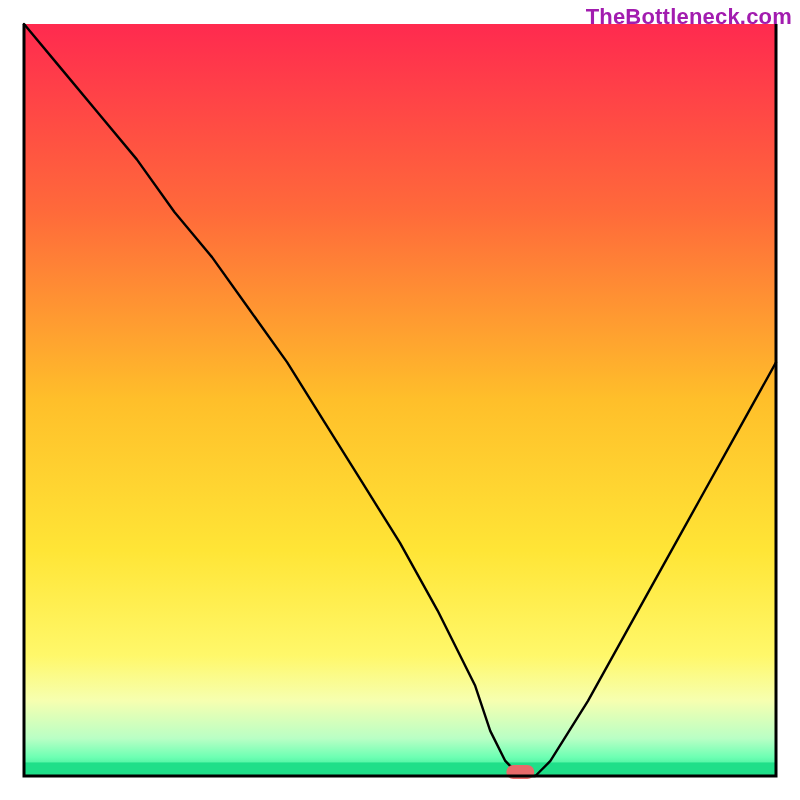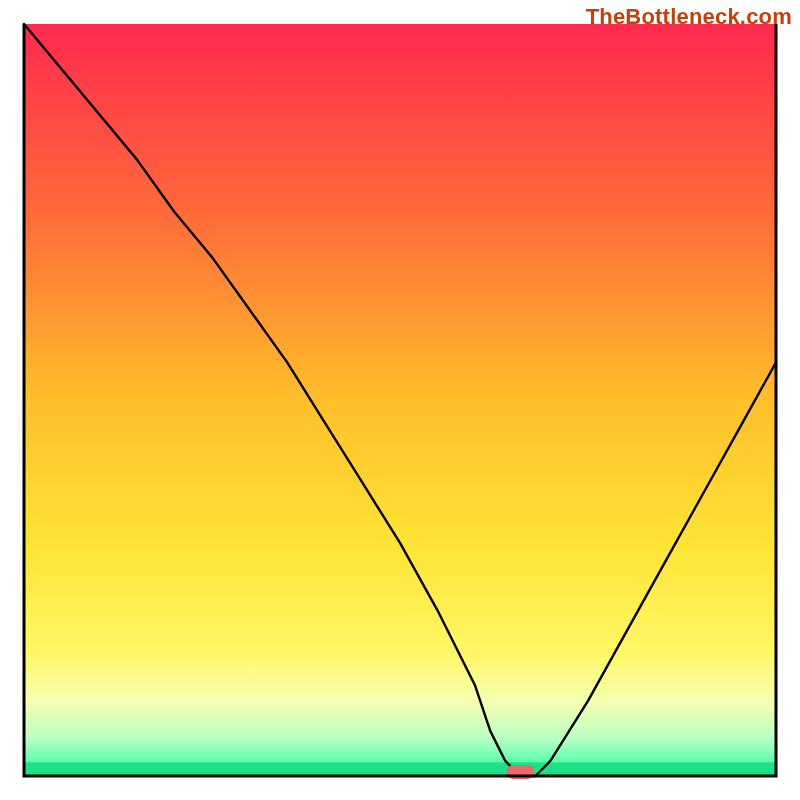--- a/index.html
+++ b/index.html
@@ -15,21 +15,21 @@
     position: relative;
     width: 800px;
     height: 800px;
   }
   .watermark {
     position: absolute;
     top: 4px;
     right: 8px;
     font-size: 22px;
     font-weight: 600;
-    color: #c2410c;
+    color: #a21caf;
     letter-spacing: 0.2px;
     z-index: 30;
   }
   svg {
     position: absolute;
     top: 0;
     left: 0;
     width: 800px;
     height: 800px;
   }

